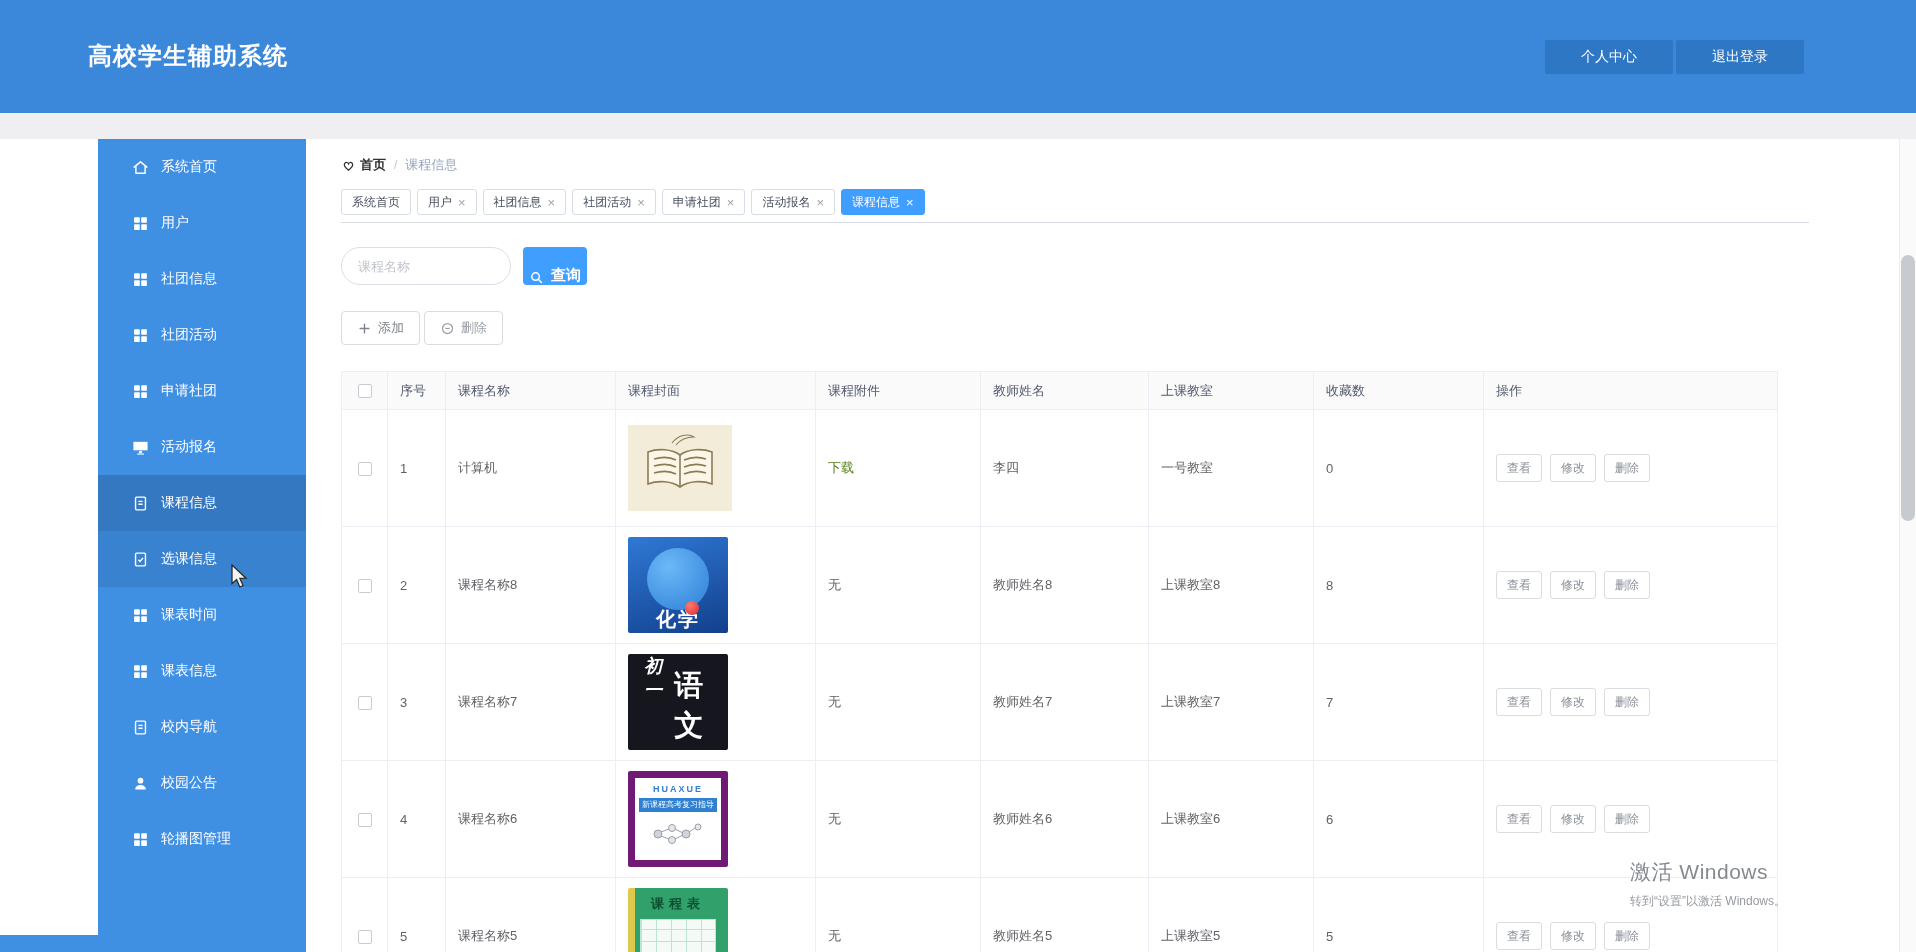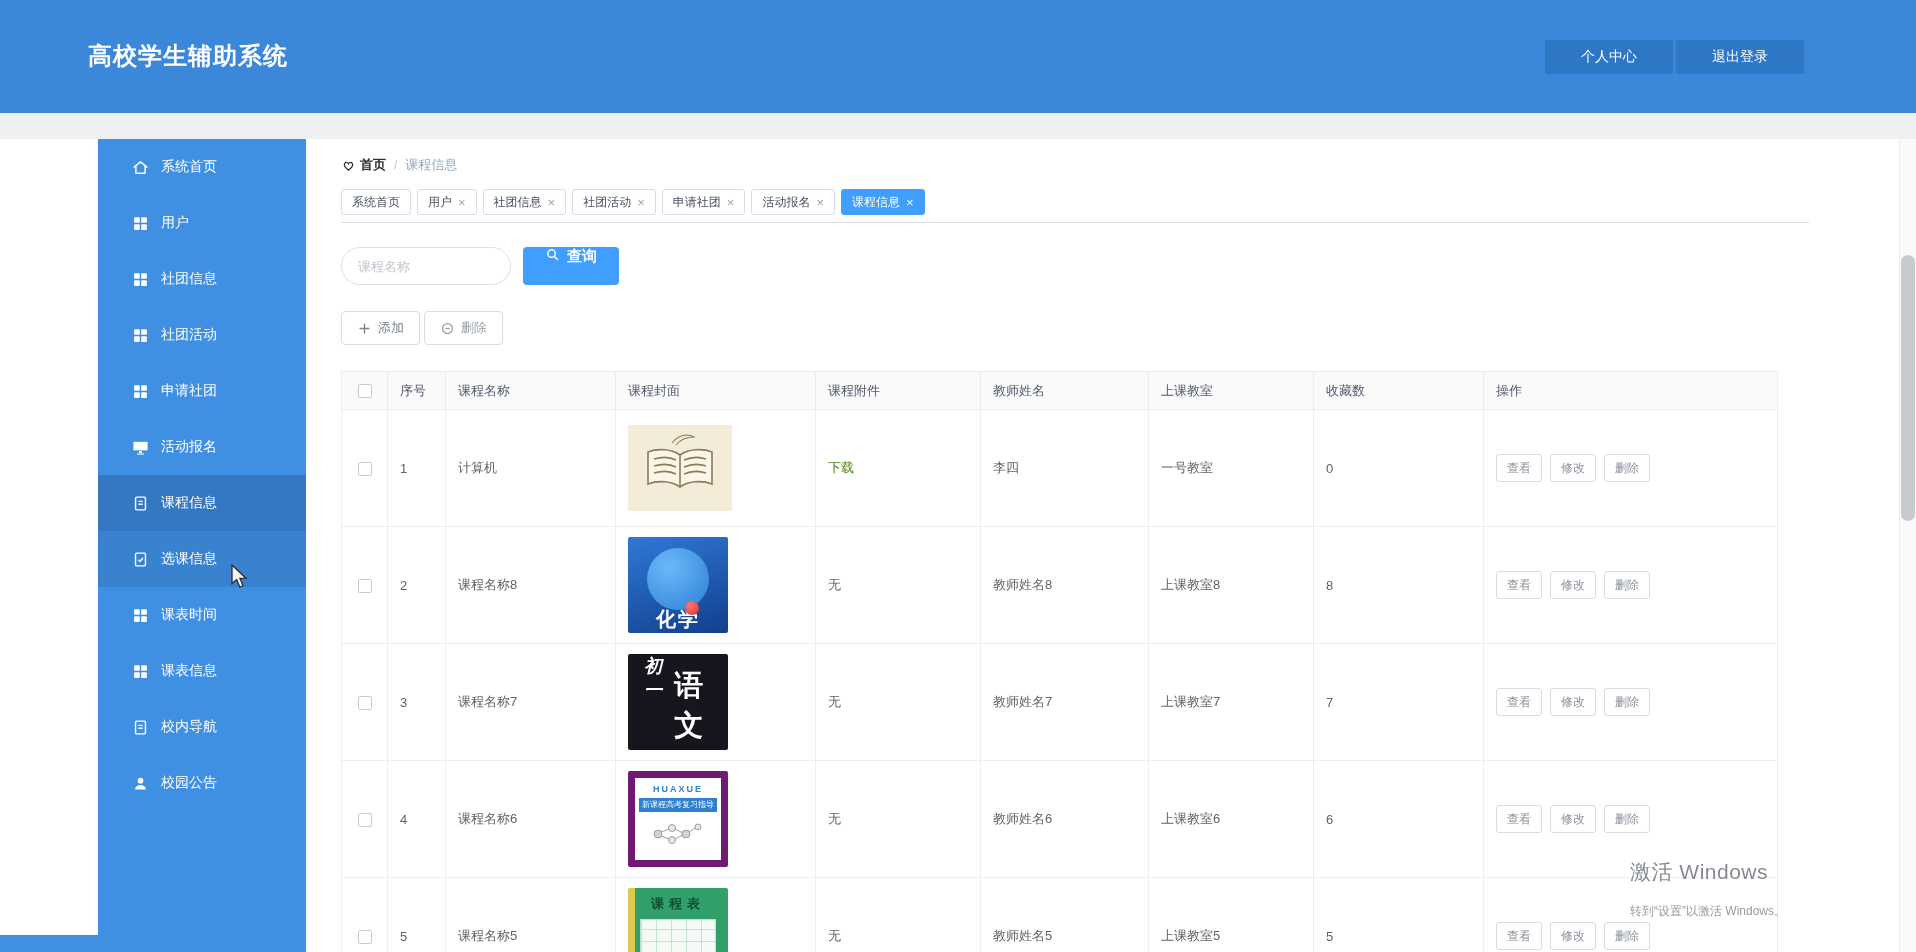--- a/index.html
+++ b/index.html
@@ -40,22 +40,22 @@
   .tab-bar{margin-top:14px;display:flex;gap:6px;align-items:center;width:1468px;border-bottom:1px solid #d8dce5;padding-bottom:7px}
   .tab{height:26px;display:inline-flex;align-items:center;padding:0 10px;border:1px solid #d8dce5;background:#fff;
        border-radius:3px;font-size:12px;color:#495060;cursor:pointer;white-space:nowrap}
   .tab.active{background:#409eff;border-color:#409eff;color:#fff}
   .tab-close{margin-left:6px;font-size:13px;line-height:1;color:#9aa3af;cursor:pointer}
   .tab.active .tab-close{color:#fff}
 
   .search-row{margin-top:24px;display:flex;align-items:center;gap:12px}
   .search-input{width:170px;height:38px;border:1px solid #dcdfe6;border-radius:19px;padding:0 16px;font-size:13px;color:#606266;outline:none;background:#fff}
   .search-input::placeholder{color:#c0c4cc}
-  .query-btn{height:38px;padding:0 22px;background:#409eff;color:#fff;border:none;border-radius:4px;font-size:15px;
-       display:inline-flex;align-items:flex-start;gap:7px;cursor:pointer;font-weight:bold}
+  .query-btn{height:38px;padding:0 6px;background:#409eff;color:#fff;border:none;border-radius:4px;font-size:15px;
+       display:inline-flex;align-items:flex-end;gap:7px;cursor:pointer;font-weight:bold}
   .btn-icon{width:15px;height:15px;display:inline-flex}
   .btn-icon svg{width:100%;height:100%}
 
   .btn-row{margin-top:26px;display:flex;gap:4px}
   .plain-btn{height:34px;padding:0 15px;background:#fff;border:1px solid #d9dce1;border-radius:4px;font-size:13px;
        color:#7d848c;display:inline-flex;align-items:center;gap:6px;cursor:pointer}
   .plain-btn.muted{color:#9aa0a6}
 
   
   table.course-table{margin-top:26px;width:1436px;border-collapse:collapse;table-layout:fixed;font-size:13px;color:#606266;background:#fff}
@@ -89,21 +89,21 @@
 
   .cover-timetable{background:linear-gradient(90deg,#ddc94d 0,#ddc94d 7px,#31a06b 7px)}
   .tt-title{display:block;color:#0e4f31;font-weight:bold;font-size:13px;letter-spacing:5px;margin-top:7px;text-align:center}
   .tt-grid{margin:6px auto 0;width:76px;height:72px;border:1px solid #bfe4d0;background:
      repeating-linear-gradient(0deg,#bfe4d0 0 1px,transparent 1px 12px),
      repeating-linear-gradient(90deg,#bfe4d0 0 1px,transparent 1px 15px),#f4fbf7}
 
   
   .watermark{position:absolute;left:1630px;top:858px;z-index:90;color:rgba(112,117,124,0.85);pointer-events:none}
   .w1{font-size:21px;letter-spacing:.5px}
-  .w2{font-size:12px;margin-top:17px;color:rgba(130,135,142,0.85)}
+  .w2{font-size:12px;margin-top:7px;color:rgba(130,135,142,0.85)}
 
   .scroll-track{position:absolute;right:0;top:139px;bottom:0;width:17px;background:#fafafa;border-left:1px solid #ececec;z-index:10}
   .scroll-thumb{position:absolute;left:1px;top:116px;width:14px;height:266px;background:#c7cace;border-radius:7px;cursor:grab}
 
   .mouse-cursor{position:absolute;left:230px;top:564px;z-index:100;pointer-events:none}
 </style>
 </head>
 <body>
 
 <div class="stage">
@@ -233,20 +233,31 @@
           <span class="side-label">校内导航</span>
         </div>
         <div class="side-item">
           <span class="side-icon">
             <svg viewBox="0 0 24 24" fill="currentColor">
               <circle cx="12" cy="8" r="4"></circle>
               <path d="M4.5 20.5c0-4.4 3.4-6.5 7.5-6.5s7.5 2.1 7.5 6.5z"></path>
             </svg>
           </span>
           <span class="side-label">校园公告</span>
+        </div>
+        <div class="side-item">
+          <span class="side-icon">
+            <svg viewBox="0 0 24 24" fill="currentColor">
+              <rect x="3" y="3" width="8" height="8" rx="1"></rect>
+              <rect x="13" y="3" width="8" height="8" rx="1"></rect>
+              <rect x="3" y="13" width="8" height="8" rx="1"></rect>
+              <rect x="13" y="13" width="8" height="8" rx="1"></rect>
+            </svg>
+          </span>
+          <span class="side-label">轮播图管理</span>
         </div>
       </nav>
   </aside>
 
   <main class="main">
 
     <div class="breadcrumb">
       <span class="bc-heart">
         <svg viewBox="0 0 24 24" fill="none" stroke="currentColor" stroke-width="2">
             <path d="M12 19.5C5.8 14.7 4.2 11 6 8.6c1.8-2.4 5-1.6 6 .7 1-2.3 4.2-3.1 6-.7 1.8 2.4.2 6.1-6 10.9z"></path>

